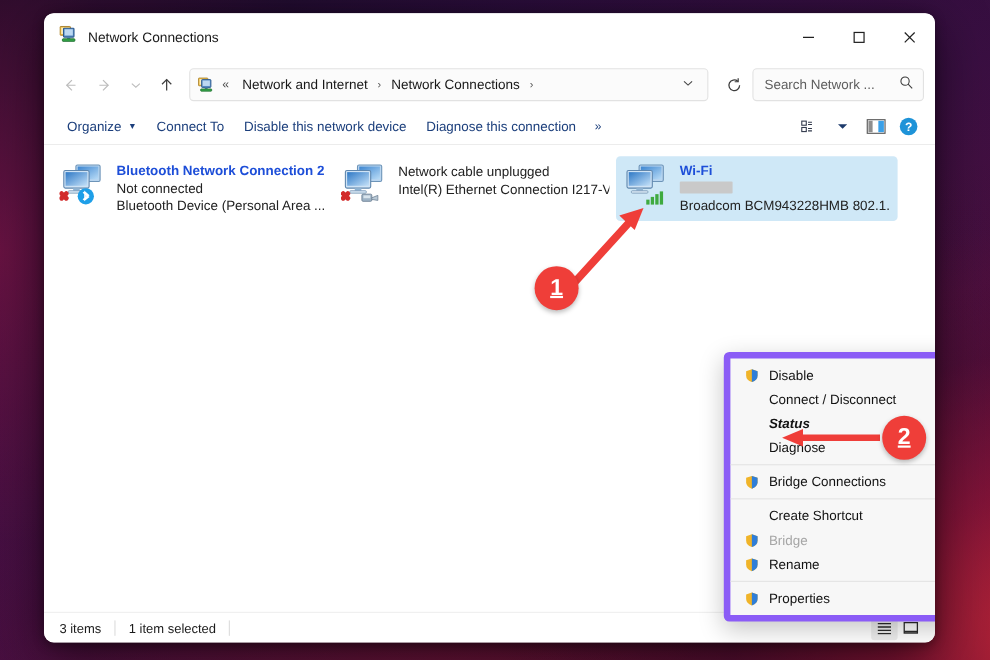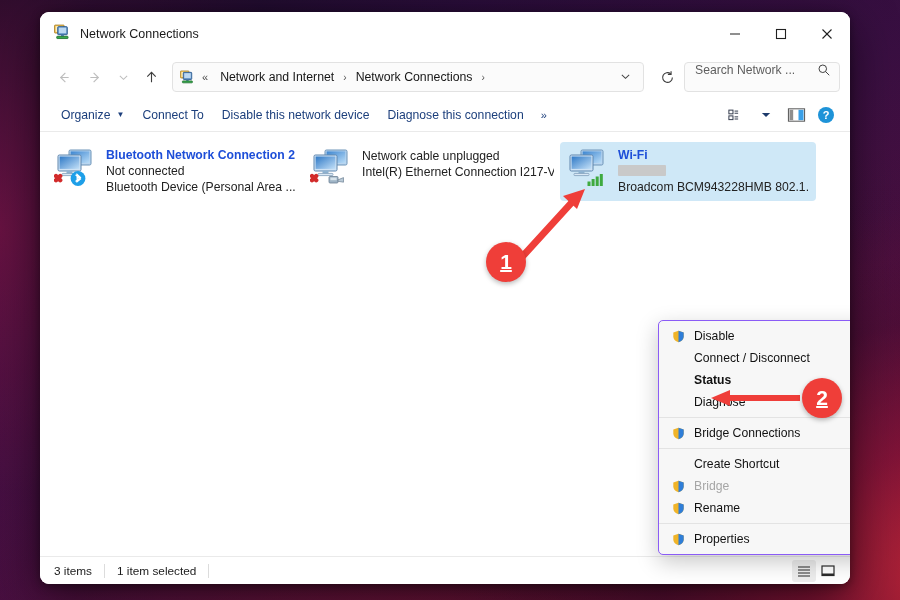--- a/index.html
+++ b/index.html
@@ -72,21 +72,21 @@
   .bc-chev-dbl { font-size: 11px; color: #4a4a4a; padding: 0 5px; }
   .bc-seg { font-size: 12.3px; color: #171717; padding: 3px 5px; border-radius: 3px; white-space: nowrap; }
   .bc-sep { font-size: 10px; color: #565656; padding: 0 2px; }
   .bc-spacer { flex: 1 1 auto; }
   .bc-caret { color: #444; font-size: 10px; padding: 0 8px; }
 
   .search-box {
     flex: 0 0 156px; height: 30px;
     border: 1px solid #e2e2e2; border-radius: 4px;
     background: #fbfbfb;
-    display: flex; align-items: flex-start;
+    display: flex; align-items: center;
     padding: 0 8px 0 10px;
   }
   .search-input {
     border: 0; outline: 0; background: transparent;
     font-family: inherit; font-size: 12.2px; color: #5a5a5a;
     width: 100%; min-width: 0;
   }
   .search-input::placeholder { color: #5e5e5e; }
 
   
@@ -149,33 +149,33 @@
     color: #2b2b2b;
   }
   .status-view-btn.active { background: #ededed; }
 
   
   .ctx-menu {
     position: absolute;
     left: 618px; top: 188px;
     width: 225px;
     background: #f7f7f7;
-    border: 1px solid #8b5cf6;
+    border: 6px solid #8b5cf6;
     border-radius: 5px;
     box-shadow: 0 7px 22px rgba(0,0,0,0.22);
     padding: 4px 0;
     z-index: 40;
   }
   .ctx-item {
     height: 22px;
     display: flex; align-items: center;
     padding: 0 10px 0 12px; gap: 8px;
     font-size: 12.2px; color: #121212;
   }
-  .ctx-item.bold { font-weight: 700; }
+  .ctx-item.bold { font-weight: 700; font-style: italic; }
   .ctx-item.disabled { color: #a6a6a6; }
   .ctx-shield { width: 15px; flex: 0 0 15px; display: flex; align-items: center; justify-content: center; }
   .ctx-shield.empty { visibility: hidden; }
   .ctx-sep { height: 1px; background: #e3e3e3; margin: 4px 0; }
 
   
   .annot-svg { position: absolute; inset: 0; pointer-events: none; z-index: 60; }
   .badge {
     position: absolute; z-index: 61;
     width: 40px; height: 40px; border-radius: 50%;

